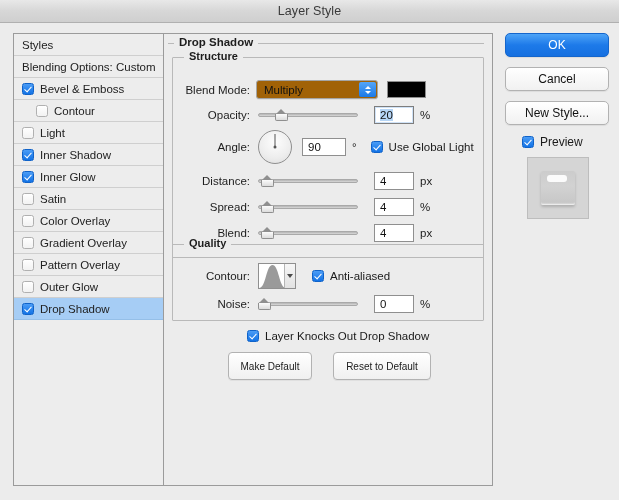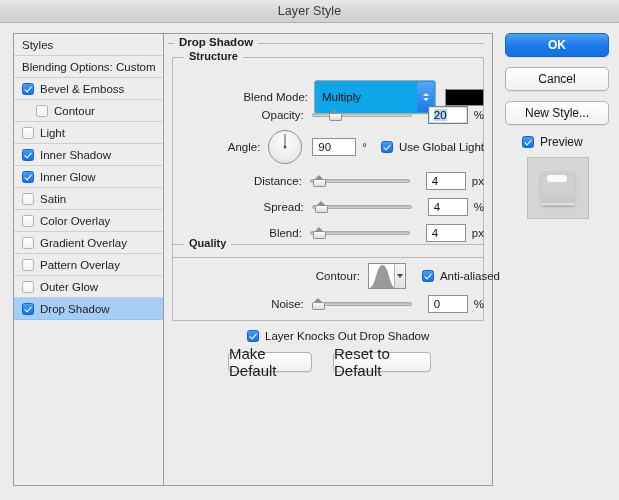--- a/index.html
+++ b/index.html
@@ -67,26 +67,26 @@
   }
   
   .section-title{
     position:absolute;left:10px;top:2px;font-weight:bold;font-size:11.5px;color:#1d1d1d;
     background:#ececec;padding:0 5px;z-index:3;
   }
   .section-rule{
     position:absolute;left:4px;right:8px;top:9px;height:1px;background:#b9b9b9;
   }
 
-  .row{position:absolute;display:flex;align-items:center;justify-content:flex-end;}
+  .row{position:absolute;display:flex;align-items:center;}
   .lbl{text-align:right;font-size:11.5px;color:#1d1d1d;}
 
   
   .popup{
-    height:34px;background:#0ea5e9;border:1px solid #a5a5a5;border-radius:3px;
+    height:19px;background:#a16207;border:1px solid #a5a5a5;border-radius:3px;
     display:flex;align-items:center;box-sizing:border-box;position:relative;
     box-shadow:0 1px 0 rgba(0,0,0,.06);
   }
   .popup .pv{padding-left:7px;font-size:11.5px;color:#111;}
   .popup .arrows{
     position:absolute;right:1px;top:1px;bottom:1px;width:17px;border-radius:2px;
     background:linear-gradient(to bottom,#54a5f8,#1a79e8);
     display:flex;flex-direction:column;align-items:center;justify-content:center;gap:2px;
   }
   .popup .arrows .up{width:0;height:0;border-left:3.2px solid transparent;border-right:3.2px solid transparent;border-bottom:3.8px solid #fff;}
@@ -140,39 +140,39 @@
   }
   .contour .curve{flex:1;position:relative;overflow:hidden;}
   .contour .btn{
     width:10px;border-left:1px solid #b5b5b5;background:linear-gradient(to bottom,#f6f6f6,#e2e2e2);
     display:flex;align-items:center;justify-content:center;
   }
   .contour .btn i{width:0;height:0;border-left:3px solid transparent;border-right:3px solid transparent;border-top:4px solid #4a4a4a;display:block;}
 
   
   .pbtn{
-    height:20px;border-radius:4px;box-sizing:border-box;
+    height:28px;border-radius:4px;box-sizing:border-box;
     background:linear-gradient(to bottom,#ffffff,#f0f0f0);
     border:1px solid #b2b2b2;
     display:flex;align-items:center;justify-content:center;
-    font-size:15px;color:#1a1a1a;box-shadow:0 1px 0 rgba(0,0,0,.05);
+    font-size:10px;color:#1a1a1a;box-shadow:0 1px 0 rgba(0,0,0,.05);
   }
 
   
   .right{position:absolute;left:505px;top:33px;width:106px;}
   .rbtn{
     width:104px;height:24px;border-radius:5px;box-sizing:border-box;
     display:flex;align-items:center;justify-content:center;
     font-size:12px;margin-bottom:10px;
     background:linear-gradient(to bottom,#ffffff,#f1f1f1);
     border:1px solid #b2b2b2;color:#111;box-shadow:0 1px 1px rgba(0,0,0,.07);
   }
   .rbtn.default{
     background:linear-gradient(to bottom,#4ea4f7 0%,#1d7ae9 50%,#1670e0 100%);
-    border:1px solid #1566cc;color:#fff;font-weight:bold;
+    border:1px solid #1566cc;color:#fff;
   }
   .preview-row{display:flex;align-items:center;margin:4px 0 8px 17px;font-size:12px;}
   .thumb-box{
     margin-left:22px;width:62px;height:62px;box-sizing:border-box;
     background:#d5d5d5;border:1px solid #bdbdbd;
     display:flex;align-items:center;justify-content:center;
   }
   .thumb-shape{
     width:34px;height:34px;border-radius:2px;position:relative;
     background:linear-gradient(to bottom,#cccccc 0%,#d2d2d2 45%,#c6c6c6 100%);
@@ -328,21 +328,21 @@
           <span>4</span>
         </div>
         <span class="unit">px</span>
       </div>
     </div>
 
     <div class="group" style="left:8px;top:203px;width:312px;height:84px;">
       <div class="g-border"></div>
       <div class="g-label">Quality</div>
 
-      <div class="row" style="left:0;top:26px;width:304px;padding-left:24px;">
+      <div class="row" style="left:0;top:26px;width:304px;">
         <div class="lbl" style="width:78px;">Contour:</div>
         <div class="contour" style="margin-left:8px;">
           <div class="curve">
             <svg width="27" height="24" viewBox="0 0 27 24" preserveAspectRatio="none">
               <path d="M0,24 C7,24 7,1 13.5,1 C20,1 20,24 27,24 Z" fill="#9a9a9a"></path>
             </svg>
           </div>
           <div class="btn">
               <i></i>
             </div>

